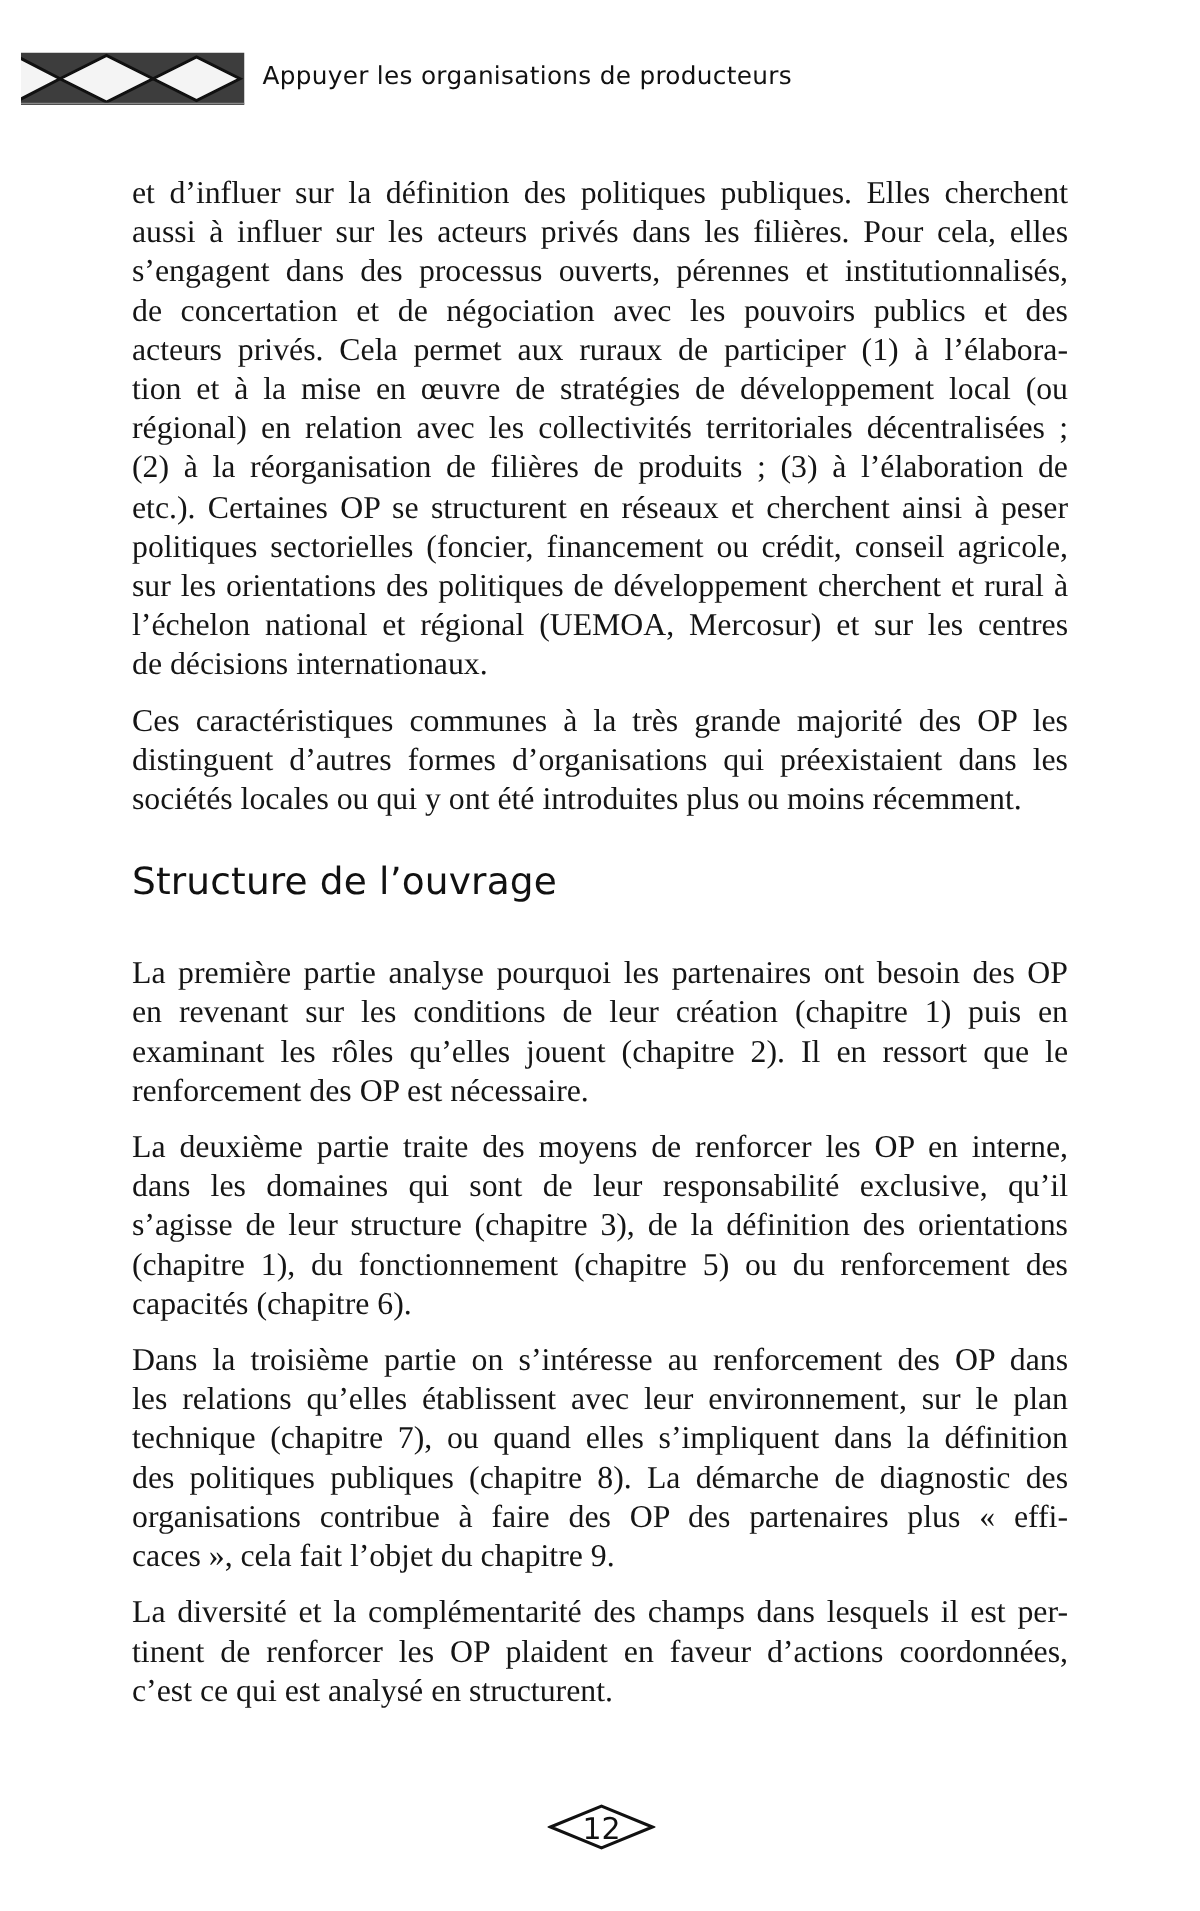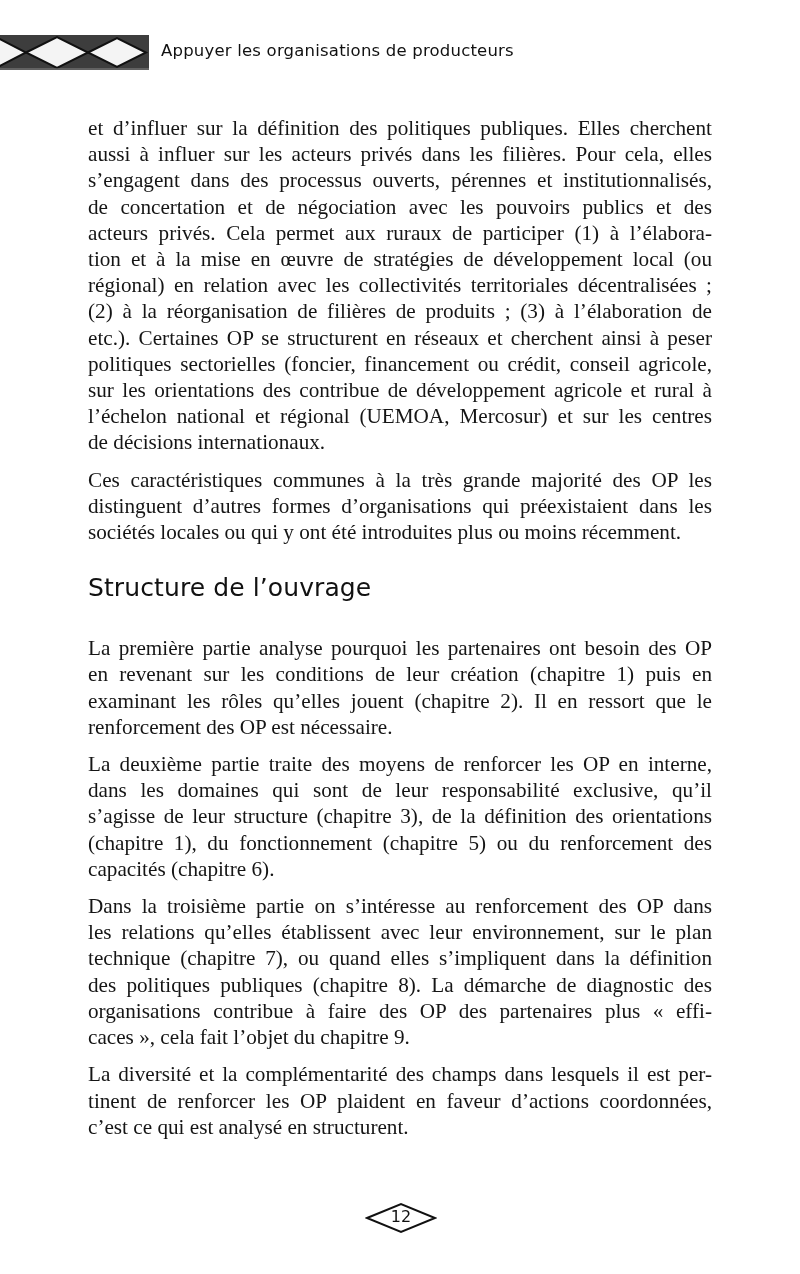--- a/index.html
+++ b/index.html
@@ -10,21 +10,21 @@
     body {
       width: 800px;
       height: 1274px;
       position: relative;
       overflow: hidden;
       color: #1a1a1a;
     }
     .header {
       position: absolute;
       top: 35px;
-      left: 0;
+      left: 14px;
       width: 776px;
       height: 36px;
     }
     .banner {
       position: absolute;
       left: 0;
       top: 0;
       width: 149px;
       height: 35px;
     }
@@ -77,21 +77,21 @@
       width: 72px;
       height: 32px;
     }
     .page-number {
       position: absolute;
       left: 0;
       top: 5px;
       width: 72px;
       text-align: center;
       font-family: "DejaVu Sans", sans-serif;
-      font-size: 16px;
+      font-size: 20px;
       color: #111;
     }
   </style>
 </head>
 <body>
 
 <div class="header">
   <svg class="banner" viewBox="0 0 149 35" preserveAspectRatio="none">
     <rect x="0" y="0" width="149" height="35" fill="#3d3d3d"></rect>
     <polygon points="-30,17.5 -2,3 26,17.5 -2,32" fill="#f4f4f4" stroke="#111" stroke-width="2"></polygon>
@@ -108,21 +108,21 @@
         <span class="line">et d’influer sur la définition des politiques publiques. Elles cherchent</span>
         <span class="line">aussi à influer sur les acteurs privés dans les filières. Pour cela, elles</span>
         <span class="line">s’engagent dans des processus ouverts, pérennes et institutionnalisés,</span>
         <span class="line">de concertation et de négociation avec les pouvoirs publics et des</span>
         <span class="line">acteurs privés. Cela permet aux ruraux de participer (1) à l’élabora-</span>
         <span class="line">tion et à la mise en œuvre de stratégies de développement local (ou</span>
         <span class="line">régional) en relation avec les collectivités territoriales décentralisées ;</span>
         <span class="line">(2) à la réorganisation de filières de produits ; (3) à l’élaboration de</span>
         <span class="line">etc.). Certaines OP se structurent en réseaux et cherchent ainsi à peser</span>
         <span class="line">politiques sectorielles (foncier, financement ou crédit, conseil agricole,</span>
-        <span class="line">sur les orientations des contribue de développement agricole et rural à</span>
+        <span class="line">sur les orientations des politiques de développement cherchent et rural à</span>
         <span class="line">l’échelon national et régional (UEMOA, Mercosur) et sur les centres</span>
         <span class="line last">de décisions internationaux.</span>
       </p>
       <p class="para">
         <span class="line">Ces caractéristiques communes à la très grande majorité des OP les</span>
         <span class="line">distinguent d’autres formes d’organisations qui préexistaient dans les</span>
         <span class="line last">sociétés locales ou qui y ont été introduites plus ou moins récemment.</span>
       </p>
     </div>
   <h2 class="section-title">Structure de l’ouvrage</h2>

